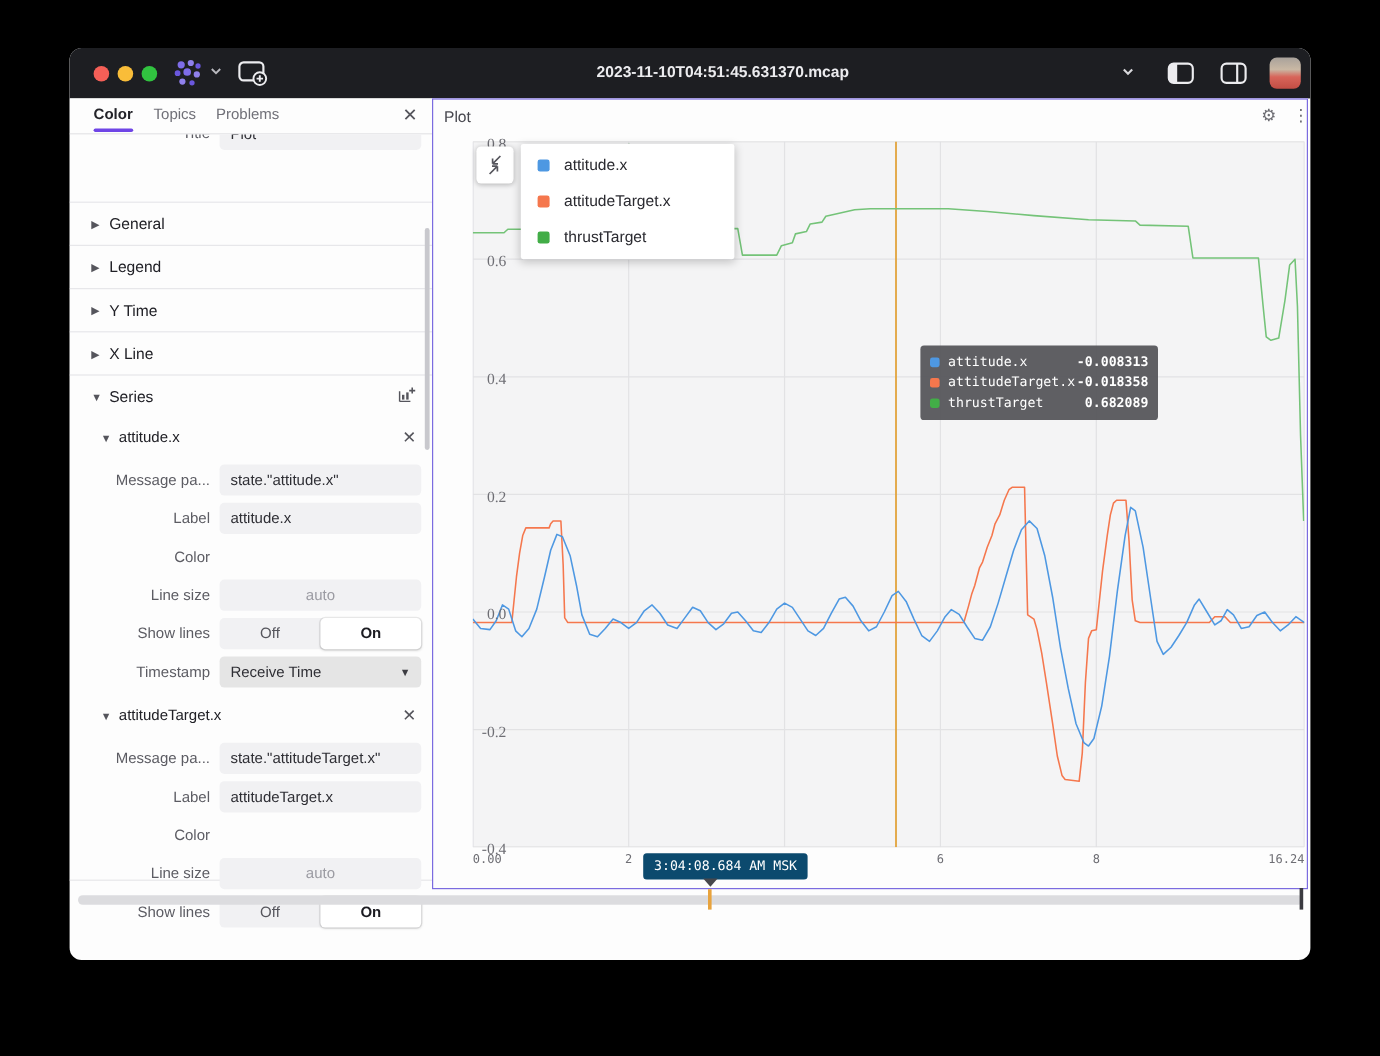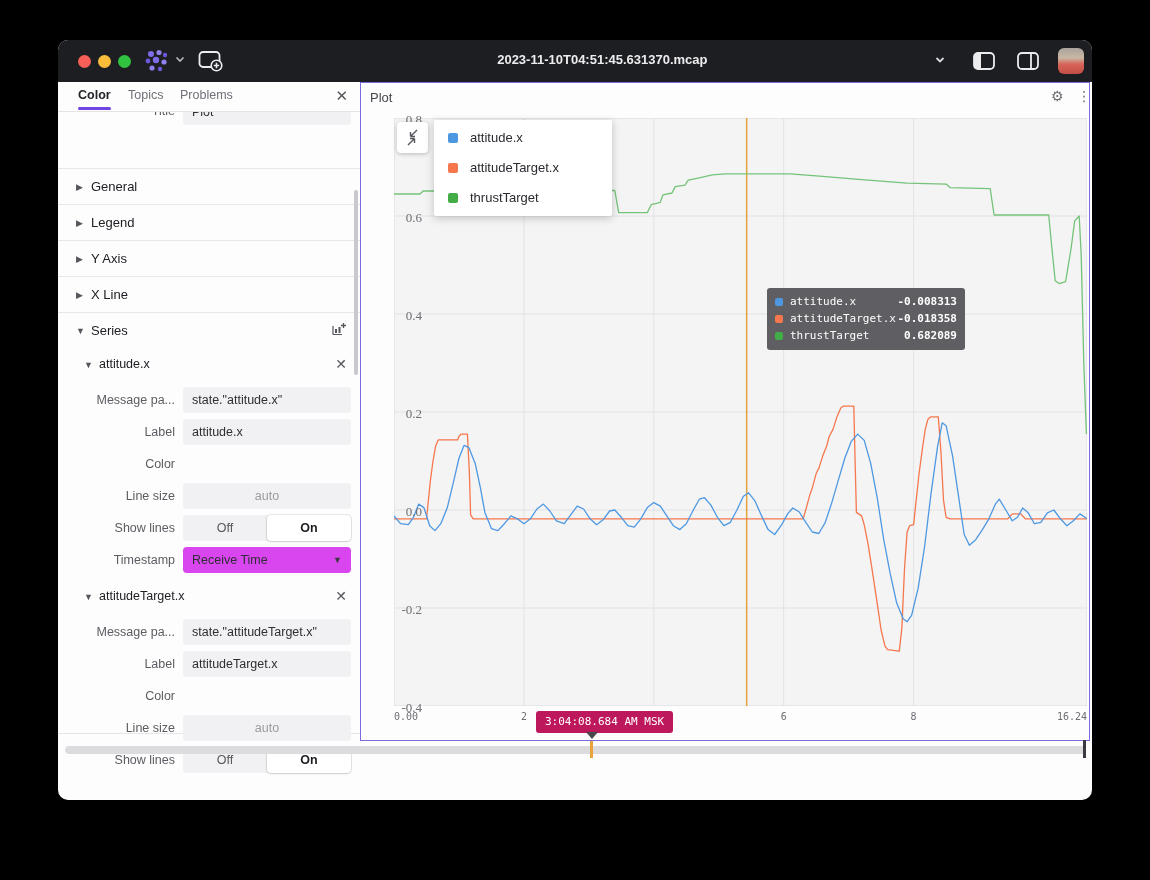--- a/index.html
+++ b/index.html
@@ -37,21 +37,21 @@
   .section .caret{position:absolute;left:18px;top:13px;color:#55555c;font-size:9px;}
   .section .s-label{position:absolute;left:33px;top:10px;font-size:13px;color:#202026;font-weight:400;}
   .subheader{position:absolute;left:0;width:302px;height:34px;}
   .subheader .caret{position:absolute;left:26px;top:12px;color:#55555c;font-size:9px;}
   .subheader .s-label{position:absolute;left:41px;top:9px;font-size:12.5px;color:#202026;}
   .subheader .close,.section .icon-right{position:absolute;right:13px;top:8px;color:#55555c;font-size:14px;}
   .frow{position:absolute;left:0;width:302px;height:32px;}
   .frow .lbl{position:absolute;right:185px;top:9px;font-size:12.5px;color:#5c5c63;white-space:nowrap;}
   .frow .inp{position:absolute;left:125px;top:3px;width:168px;height:26px;background:#f1f1f3;border-radius:4px;font-size:12.5px;color:#2e2e34;line-height:26px;padding-left:9px;box-sizing:border-box;white-space:nowrap;}
   .frow .inp.center{text-align:center;color:#9b9ba2;padding-left:0;}
-  .frow .inp.select{background:#d946ef;}
+  .frow .inp.select{background:#e5e5e5;}
   .frow .inp.select .chev{position:absolute;right:9px;top:0;color:#3c3c42;font-size:9px;}
   .swatch{display:inline-block;width:15px;height:15px;border-radius:3px;vertical-align:-3px;margin-right:7px;border:1px solid rgba(0,0,0,.25);box-sizing:border-box;}
   .seg{position:absolute;left:125px;top:3px;width:168px;height:26px;background:#f1f1f3;border-radius:4px;}
   .seg .off{position:absolute;left:0;top:0;width:84px;height:26px;line-height:26px;text-align:center;font-size:12.5px;color:#55555c;}
   .seg .on{position:absolute;left:84px;top:0;width:84px;height:26px;line-height:26px;text-align:center;font-size:12.5px;color:#1c1c22;font-weight:700;background:#fff;border-radius:4px;box-shadow:0 0 0 1px rgba(0,0,0,.08),0 1px 2px rgba(0,0,0,.12);}
   .scrollbar{position:absolute;left:296px;top:108px;width:4px;height:185px;background:#c8c8cd;border-radius:2px;}
   
   .plot-panel{position:absolute;left:302px;top:42px;width:730px;height:659px;background:#fdfdfd;border:1px solid #7b6be0;box-sizing:border-box;}
   .plot-title{position:absolute;left:9px;top:7px;font-size:13px;color:#47474e;}
   .gear{position:absolute;left:690px;top:5px;font-size:14px;color:#6d6d73;}
@@ -64,21 +64,21 @@
   .legend{position:absolute;left:73px;top:37px;width:178px;height:96px;background:#fff;border-radius:2px;box-shadow:0 2px 8px rgba(0,0,0,.22);}
   .legend .lrow{position:absolute;left:0;width:178px;height:31px;}
   .legend .sq{position:absolute;left:14px;top:11px;width:10px;height:10px;border-radius:2px;}
   .legend .llabel{position:absolute;left:36px;top:8px;font-size:13px;color:#2a2a30;}
   .ptooltip{position:absolute;left:406px;top:205px;width:198px;background:rgba(88,88,93,.96);border-radius:3px;padding:6px 8px 5px 8px;box-sizing:border-box;}
   .ptooltip .trow{position:relative;height:17px;font-family:"DejaVu Sans Mono",monospace;font-size:11px;color:#fff;}
   .ptooltip .sq{position:absolute;left:0;top:4px;width:8px;height:8px;border-radius:2px;}
   .ptooltip .tname{position:absolute;left:15px;top:1px;}
   .ptooltip .tval{position:absolute;right:0;top:1px;font-weight:700;}
   
-  .scrub-tooltip{position:absolute;left:478px;top:671px;height:22px;background:#be185d;border-radius:3px;color:#fff;font-family:"DejaVu Sans Mono",monospace;font-size:11px;line-height:22px;padding:0 9px;white-space:nowrap;z-index:30;}
+  .scrub-tooltip{position:absolute;left:478px;top:671px;height:22px;background:#0c4a6e;border-radius:3px;color:#fff;font-family:"DejaVu Sans Mono",monospace;font-size:11px;line-height:22px;padding:0 9px;white-space:nowrap;z-index:30;}
   .scrub-caret{position:absolute;left:528px;top:692px;width:0;height:0;border-left:6px solid transparent;border-right:6px solid transparent;border-top:7px solid #47474c;z-index:30;}
   .scrub-track{position:absolute;left:7px;top:706px;width:1021px;height:8px;background:#dcdcdf;border-radius:4px;}
   .scrub-hover{position:absolute;left:532px;top:701px;width:3px;height:17px;background:#e8a33d;z-index:5;}
   .scrub-playhead{position:absolute;left:1025px;top:700px;width:3px;height:18px;background:#3a3a40;z-index:5;}
 </style>
 </head>
 <body>
 
 <div class="window">
 
@@ -137,21 +137,21 @@
     <div class="section" style="top:86px">
         <span class="caret">▶</span>
         <span class="s-label">General</span>
       </div>
     <div class="section" style="top:122px">
         <span class="caret">▶</span>
         <span class="s-label">Legend</span>
       </div>
     <div class="section" style="top:158px">
         <span class="caret">▶</span>
-        <span class="s-label">Y Axis</span>
+        <span class="s-label">Y Time</span>
       </div>
     <div class="section" style="top:194px">
         <span class="caret">▶</span>
         <span class="s-label">X Line</span>
       </div>
     <div class="section" style="top:230px">
       <span class="caret">▼</span>
       <span class="s-label">Series</span>
       <svg class="icon-right" width="16" height="16" viewBox="0 0 16 16">
         <path d="M2 13.5 h9 M2 13.5 V5" stroke="#55555c" stroke-width="1.2" fill="none"></path>

